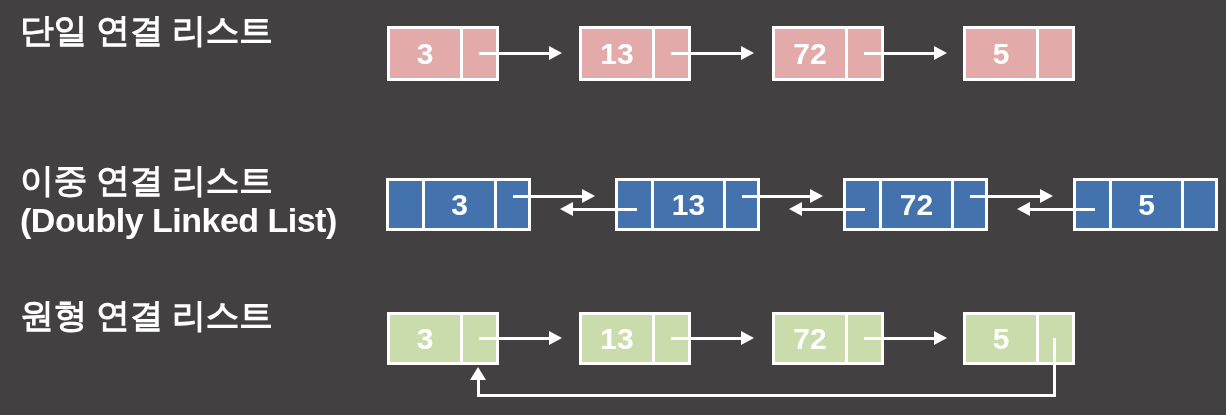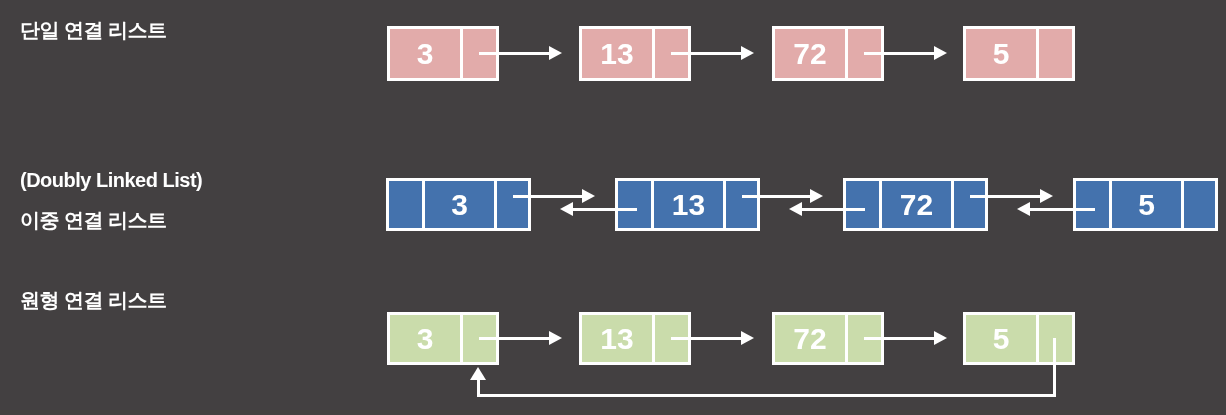--- a/index.html
+++ b/index.html
@@ -3,21 +3,21 @@
 <meta charset="utf-8">
 <style>
   html,body{margin:0;padding:0;background:#434041;}
   .canvas{
     position:relative;width:1226px;height:415px;overflow:hidden;
     background:#434041;
     font-family:"Liberation Sans","DejaVu Sans",sans-serif;
   }
   .label{
     position:absolute;left:20px;color:#ffffff;font-weight:700;
-    font-size:20px;line-height:40px;letter-spacing:-0.5px;white-space:nowrap;
+    font-size:34px;line-height:40px;letter-spacing:-0.5px;white-space:nowrap;
   }
   .label span{display:block;}
   .node{
     position:absolute;display:flex;gap:3px;padding:3px;
     background:#ffffff;box-sizing:border-box;
   }
   .cell{
     display:flex;align-items:center;justify-content:center;
     color:#ffffff;font-weight:700;font-size:30px;line-height:1;
   }
@@ -60,22 +60,22 @@
   </div>
 
   <div class="hline" style="left:479px;top:52px;width:70px;"></div>
   <div class="head right" style="left:549px;top:46px;"></div>
   <div class="hline" style="left:671px;top:52px;width:70px;"></div>
   <div class="head right" style="left:741px;top:46px;"></div>
   <div class="hline" style="left:864px;top:52px;width:70px;"></div>
   <div class="head right" style="left:934px;top:46px;"></div>
 
   <div class="label" style="top:160px;">
+    <span>이중 연결 리스트</span>
     <span>(Doubly Linked List)</span>
-    <span>이중 연결 리스트</span>
   </div>
 
   <div class="node row-1" style="left:386px;top:178px;width:145px;height:53px;">
     <div class="cell prev3"></div>
     <div class="cell data3">3</div>
     <div class="cell next3"></div>
   </div>
   <div class="node row-1" style="left:615px;top:178px;width:145px;height:53px;">
     <div class="cell prev3"></div>
     <div class="cell data3">13</div>
@@ -99,21 +99,21 @@
   <div class="hline" style="left:970px;top:195px;width:70px;"></div>
   <div class="head right" style="left:1040px;top:189px;"></div>
 
   <div class="head left" style="left:560px;top:202px;"></div>
   <div class="hline" style="left:573px;top:208px;width:64px;"></div>
   <div class="head left" style="left:789px;top:202px;"></div>
   <div class="hline" style="left:802px;top:208px;width:63px;"></div>
   <div class="head left" style="left:1017px;top:202px;"></div>
   <div class="hline" style="left:1030px;top:208px;width:65px;"></div>
 
-  <div class="label" style="top:280px;">
+  <div class="label" style="top:295px;">
     <span>원형 연결 리스트</span>
   </div>
 
   <div class="node row-2" style="left:387px;top:312px;width:112px;height:53px;">
     <div class="cell data2">3</div>
     <div class="cell ptr2"></div>
   </div>
   <div class="node row-2" style="left:579px;top:312px;width:112px;height:53px;">
     <div class="cell data2">13</div>
     <div class="cell ptr2"></div>

